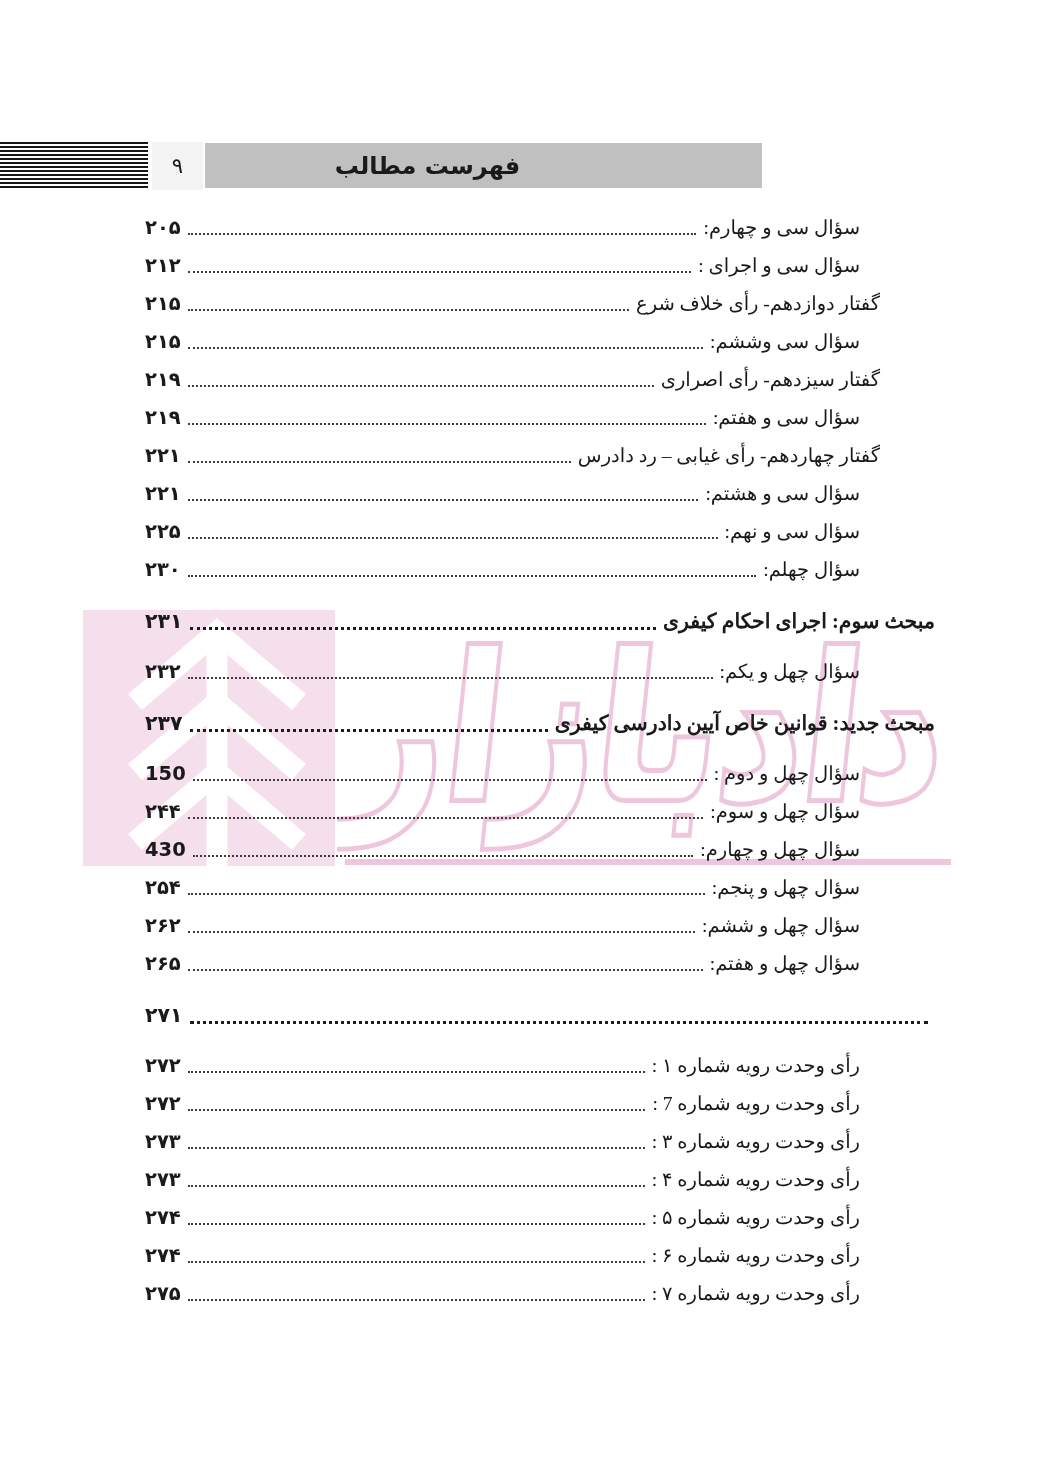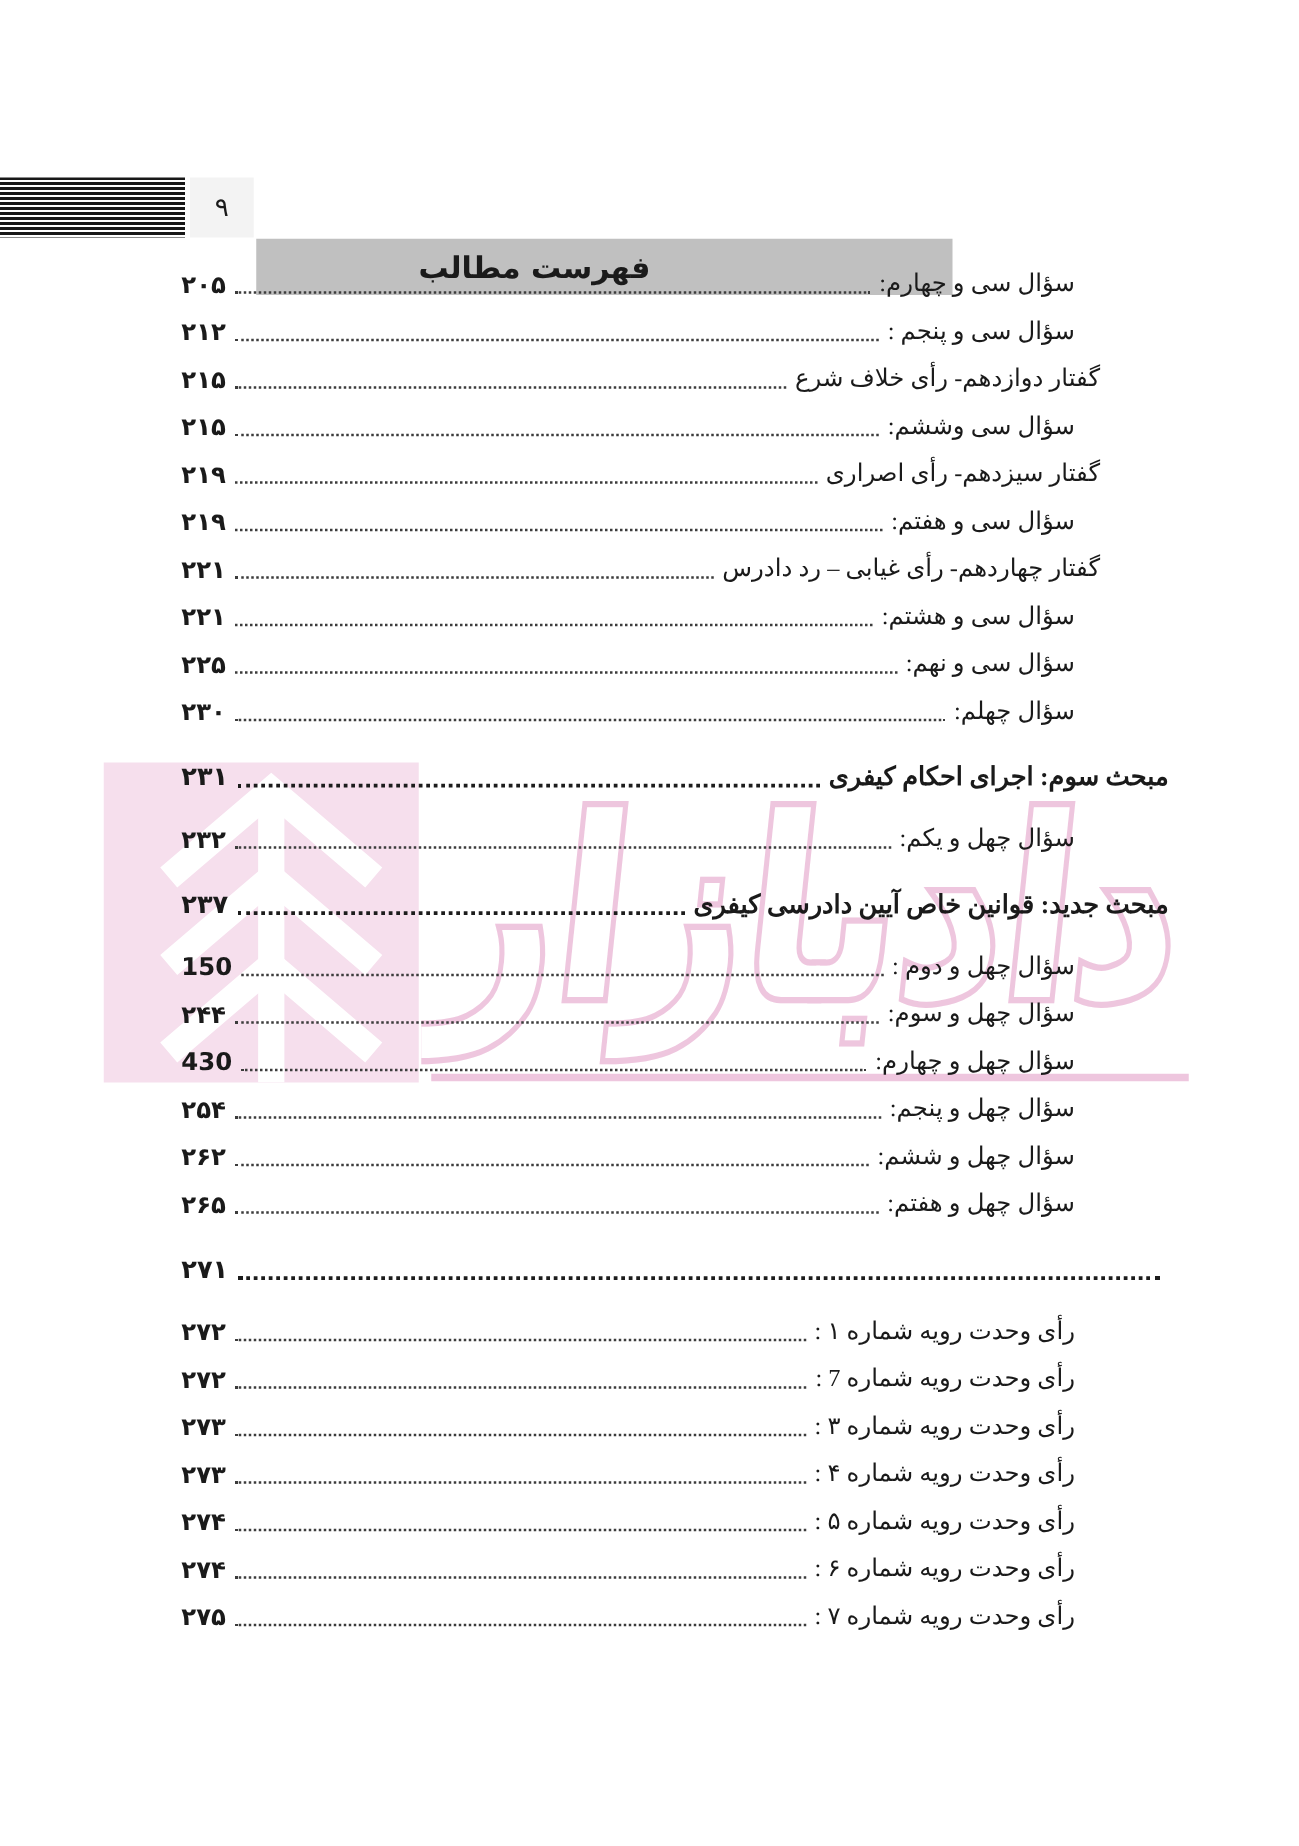--- a/index.html
+++ b/index.html
@@ -21,21 +21,21 @@
     position:absolute;left:152px;top:142px;width:51px;height:48px;
     background:var(--page-number-box-bg,#f3f3f3);
     display:flex;align-items:center;justify-content:center;
     font-size:21px;
   }
   .bar{
     position:absolute;left:205px;top:143px;width:557px;height:45px;
     background:var(--header-bar-bg,#c0c0c0);
     display:flex;align-items:center;justify-content:center;
     box-sizing:border-box;padding-right:112px;
-    direction:rtl;font-weight:bold;font-size:24px;margin-top:48px;
+    direction:rtl;font-weight:bold;font-size:24px;
   }
   
   .wm{position:absolute;left:0;top:0;z-index:0;}
   .wm-logo{
     position:absolute;left:83px;top:610px;width:252px;height:256px;
     background:var(--watermark-square-bg,#f6dfed);
   }
   .wm-logo svg{display:block;width:100%;height:100%;}
   .wm-word{position:absolute;left:337px;top:610px;width:622px;height:256px;}
   
@@ -88,21 +88,21 @@
     </svg>
   </div>
 
   <div class="toc" id="toc">
       <div class="row question">
         <span class="t">سؤال سی و چهارم:</span>
         <span class="leader"></span>
         <span class="n">۲۰۵</span>
       </div>
       <div class="row question">
-        <span class="t">سؤال سی و پنجم :</span>
+        <span class="t">سؤال سی و اجرای :</span>
         <span class="leader"></span>
         <span class="n">۲۱۲</span>
       </div>
       <div class="row chapter">
         <span class="t">گفتار دوازدهم- رأی خلاف شرع</span>
         <span class="leader"></span>
         <span class="n">۲۱۵</span>
       </div>
       <div class="row question">
         <span class="t">سؤال سی وششم:</span>

